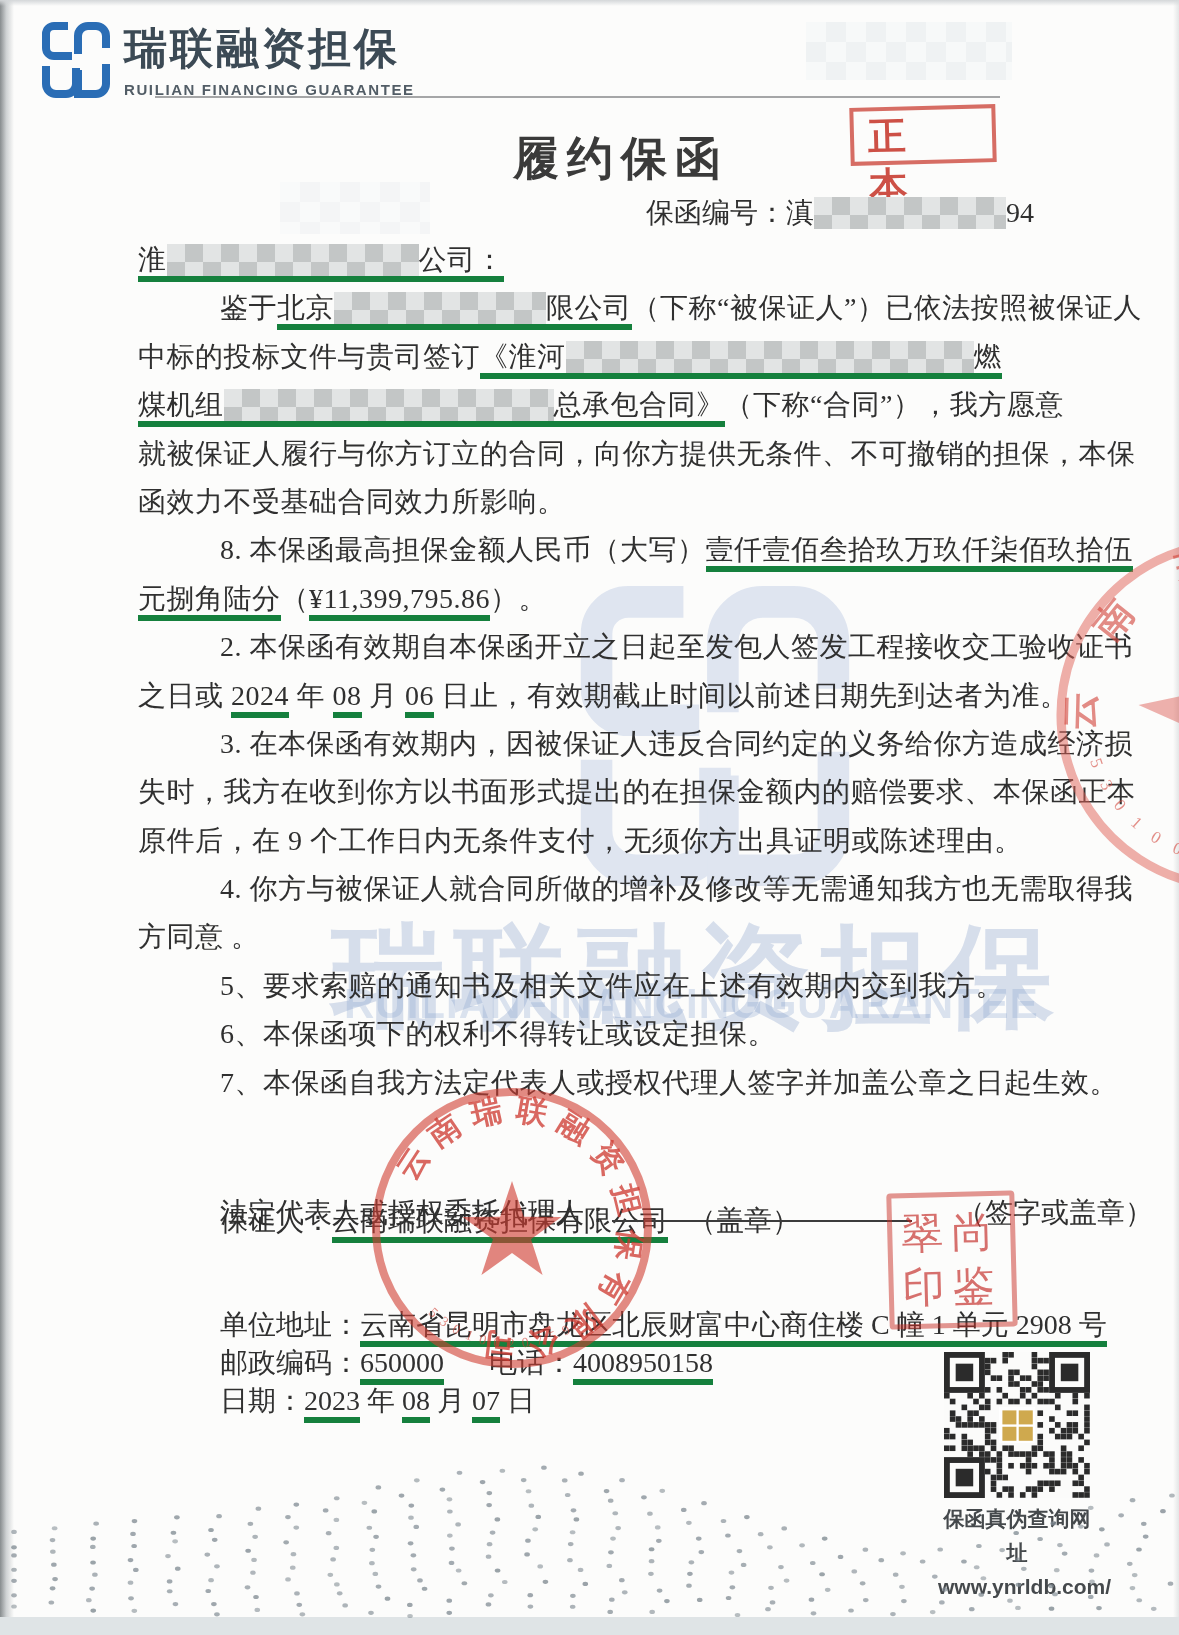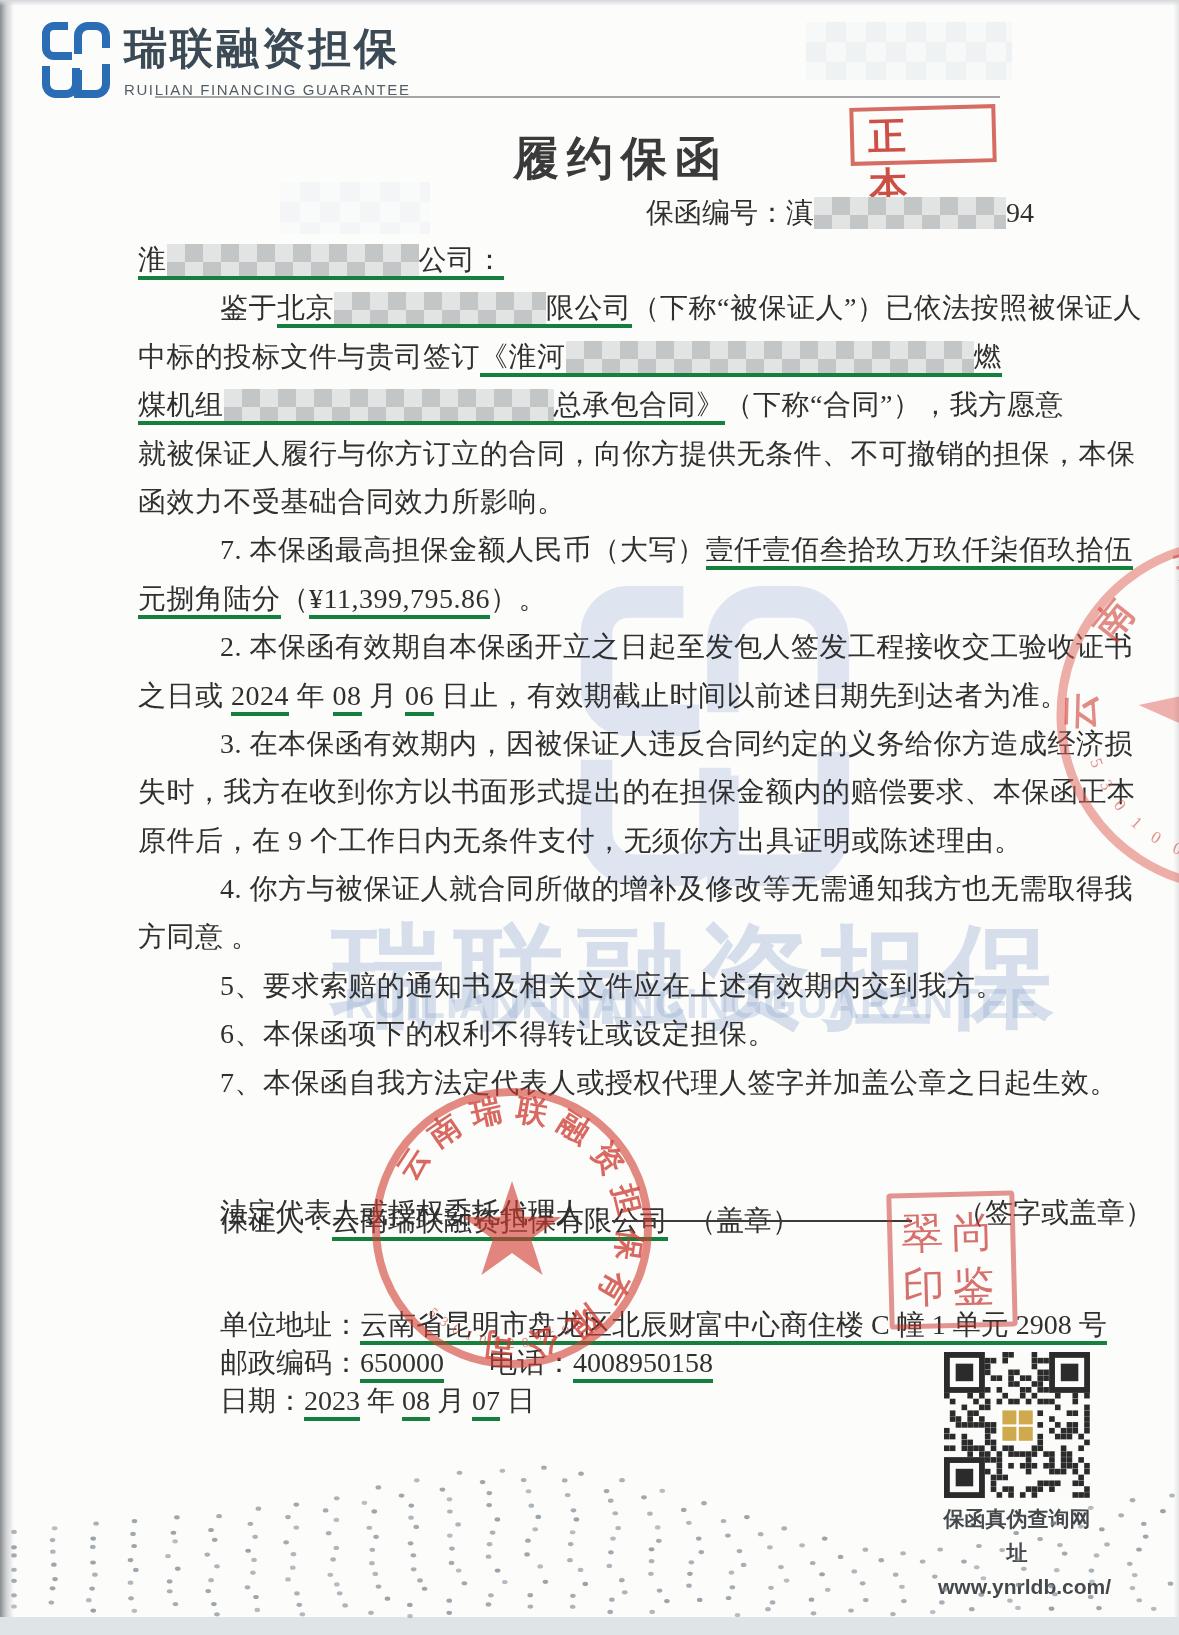--- a/index.html
+++ b/index.html
@@ -14,36 +14,36 @@
   .edge-right{position:absolute;right:0;top:0;width:6px;height:100%;
               background:linear-gradient(270deg,#d9dcdd,rgba(255,255,255,0));opacity:.7;}
 
   
   .logo{position:absolute;left:38px;top:20px;display:flex;align-items:flex-start;}
   .logo-icon{width:76px;height:82px;}
   .logo-txt{margin-left:10px;}
   .logo-cn{font-size:43px;font-weight:bold;color:#3c4a55;letter-spacing:3px;
            font-family:"Liberation Sans","DejaVu Sans",sans-serif;}
   .logo-en{font-size:15px;color:#525d66;letter-spacing:1.6px;margin-top:3px;
-           font-family:"Liberation Sans","DejaVu Sans",sans-serif;font-weight:normal;}
+           font-family:"Liberation Sans","DejaVu Sans",sans-serif;font-weight:bold;}
   .header-rule{position:absolute;left:155px;top:96px;width:845px;height:2px;background:#8f9092;opacity:.8;}
 
   .title{position:absolute;left:0;top:128px;width:1160px;text-align:center;
          font-size:46px;font-weight:600;letter-spacing:8px;color:#3a3a3a;padding-left:41px;}
   .stamp-original{position:absolute;left:850px;top:106px;width:124px;height:50px;
          border:4px solid rgba(201,62,50,.75);color:rgba(198,56,44,.88);
          font-size:38px;font-weight:bold;letter-spacing:28px;line-height:50px;
          padding-left:14px;transform:rotate(-1.5deg);}
   .ref-line{position:absolute;left:646px;top:194px;font-size:28px;white-space:nowrap;}
 
   
   .body-block{position:absolute;left:138px;top:236px;width:915px;font-size:28px;letter-spacing:.5px;}
   .ln{height:48.4px;line-height:48.4px;white-space:nowrap;}
   .ind{padding-left:82px;}
-  .u{border-bottom:4px solid #15803d;padding-bottom:1px;}
+  .u{border-bottom:6px solid #15803d;padding-bottom:1px;}
   .mosaic{display:inline-block;height:32px;vertical-align:-7px;background-color:#d7d9d9;
           background:repeating-conic-gradient(#c3c6c6 0% 25%,#e2e4e4 0% 50%) 0 0/36px 36px;}
   .mosaic-light{position:absolute;background:repeating-conic-gradient(#e4e9ec 0% 25%,#f3f6f7 0% 50%) 0 0/40px 40px;
           opacity:.55;}
 
   
   .wm-glyph{position:absolute;left:565px;top:572px;width:300px;height:336px;opacity:.5;}
   .wm-cn{position:absolute;left:332px;top:902px;font-size:112px;font-weight:bold;letter-spacing:10px;
          color:rgba(125,152,200,.30);white-space:nowrap;font-family:"Liberation Sans","DejaVu Sans",sans-serif;}
   .wm-en{position:absolute;left:344px;top:980px;font-size:42px;font-weight:bold;letter-spacing:1px;
@@ -116,21 +116,21 @@
 
   <div class="body-block">
     <div class="ln"><span class="u"><span>淮</span><span class="mosaic" style="width:252px;"></span><span>公司：</span></span></div>
 
     <div class="ln ind"><span>鉴于</span><span class="u"><span>北京</span><span class="mosaic" style="width:212px;"></span><span>限公司</span></span><span>（下称“被保证人”）已依法按照被保证人</span></div>
     <div class="ln"><span>中标的投标文件与贵司签订</span><span class="u"><span>《淮河</span><span class="mosaic" style="width:408px;"></span><span>燃</span></span></div>
     <div class="ln"><span class="u"><span>煤机组</span><span class="mosaic" style="width:330px;"></span><span>总承包合同》</span></span><span>（下称“合同”），我方愿意</span></div>
     <div class="ln">就被保证人履行与你方订立的合同，向你方提供无条件、不可撤销的担保，本保</div>
     <div class="ln">函效力不受基础合同效力所影响。</div>
 
-    <div class="ln ind"><span>7. 本保函最高担保金额人民币（大写）</span><span class="u">壹仟壹佰叁拾玖万玖仟柒佰玖拾伍</span></div>
+    <div class="ln ind"><span>8. 本保函最高担保金额人民币（大写）</span><span class="u">壹仟壹佰叁拾玖万玖仟柒佰玖拾伍</span></div>
     <div class="ln"><span class="u">元捌角陆分</span><span>（</span><span class="u">¥11,399,795.86</span><span>）。</span></div>
 
     <div class="ln ind">2. 本保函有效期自本保函开立之日起至发包人签发工程接收交工验收证书</div>
     <div class="ln"><span>之日或 </span><span class="u">2024</span><span> 年 </span><span class="u">08</span><span> 月 </span><span class="u">06</span><span> 日止，有效期截止时间以前述日期先到达者为准。</span></div>
 
     <div class="ln ind">3. 在本保函有效期内，因被保证人违反合同约定的义务给你方造成经济损</div>
     <div class="ln">失时，我方在收到你方以书面形式提出的在担保金额内的赔偿要求、本保函正本</div>
     <div class="ln">原件后，在 9 个工作日内无条件支付，无须你方出具证明或陈述理由。</div>
 
     <div class="ln ind">4. 你方与被保证人就合同所做的增补及修改等无需通知我方也无需取得我</div>

